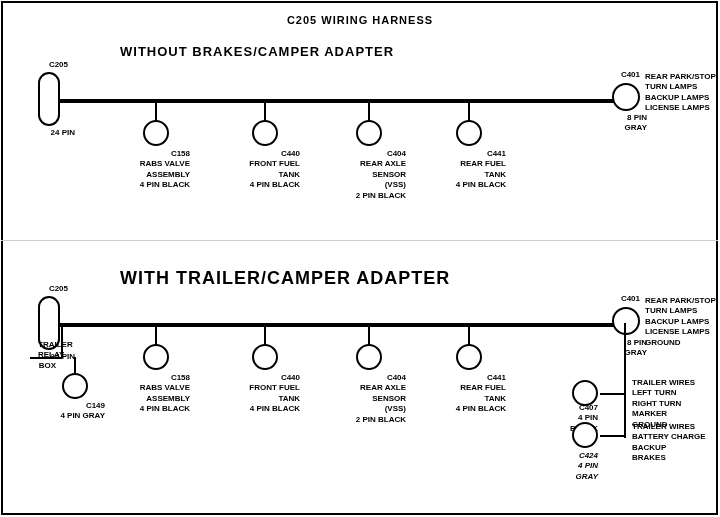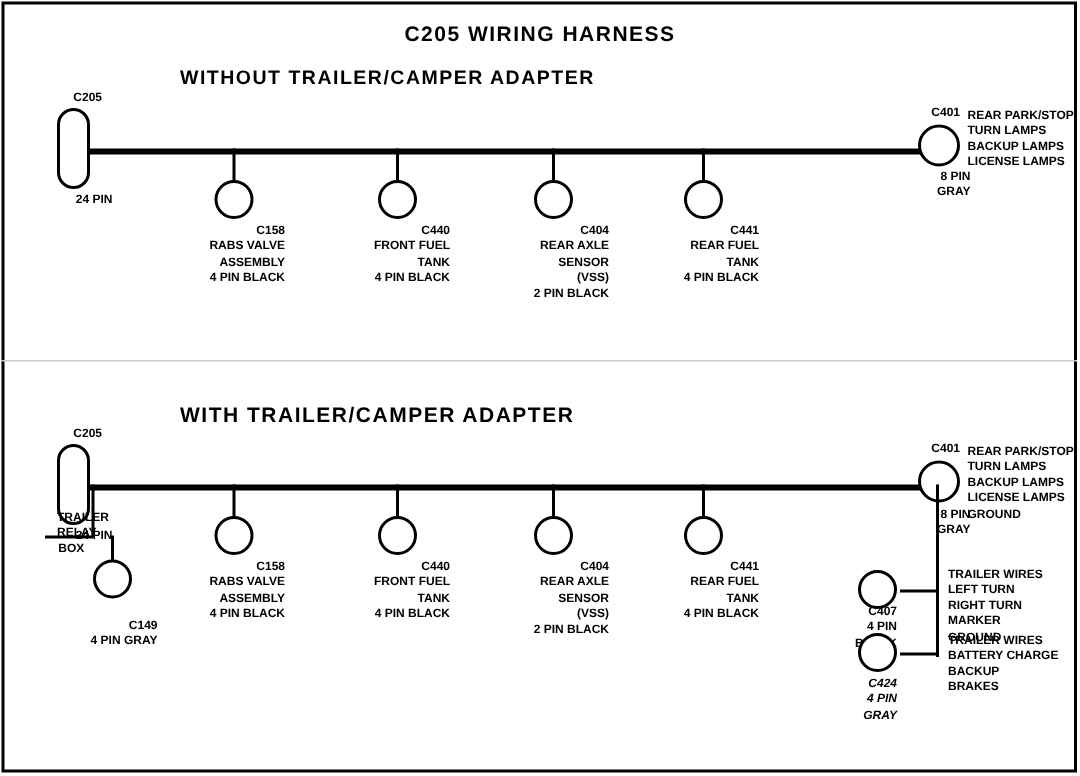--- a/index.html
+++ b/index.html
@@ -7,21 +7,21 @@
       width: 720px;
       height: 517px;
       background: #fff;
       font-family: Arial, sans-serif;
       font-size: 9px;
       position: relative;
       overflow: hidden;
     }
     .page-title {
       text-align: center;
-      font-size: 14px;
+      font-size: 11px;
       font-weight: bold;
       padding-top: 8px;
       letter-spacing: 1px;
     }
     .diagram-container {
       position: relative;
       width: 720px;
       height: 500px;
     }
     
@@ -61,21 +61,21 @@
       width: 2px;
     }
   </style>
 </head>
 <body>
 
 <div class="diagram-container">
 
   <div class="page-title" style="position:absolute; top:6px; left:0; right:0;">C205 WIRING HARNESS</div>
 
-  <div style="position:absolute; top:44px; left:120px; font-size:13px; font-weight:bold; letter-spacing:1px;">WITHOUT  TRAILER/CAMPER  ADAPTER</div>
+  <div style="position:absolute; top:44px; left:120px; font-size:13px; font-weight:bold; letter-spacing:1px;">WITHOUT  BRAKES/CAMPER  ADAPTER</div>
 
   <div class="h-line" style="left:60px; top:99px; width:564px;"></div>
 
   <div class="connector-rect" style="left:38px; top:72px; width:22px; height:54px;"></div>
   <div class="label-text" style="left:28px; top:60px; width:40px;">C205</div>
   <div class="label-text" style="left:25px; top:128px; width:50px;">24 PIN</div>
 
   <div class="connector-circle" style="left:612px; top:83px; width:28px; height:28px;"></div>
   <div class="label-text" style="left:600px; top:70px; width:40px;">C401</div>
   <div class="label-text" style="left:645px; top:72px; width:80px; text-align:left;">REAR PARK/STOP<br>TURN LAMPS<br>BACKUP LAMPS<br>LICENSE LAMPS</div>
@@ -90,35 +90,35 @@
   <div class="label-text" style="left:230px; top:149px; width:70px;">C440<br>FRONT FUEL<br>TANK<br>4 PIN BLACK</div>
 
   <div class="thin-v-line" style="left:368px; top:99px; height:22px;"></div>
   <div class="connector-circle" style="left:356px; top:120px; width:26px; height:26px;"></div>
   <div class="label-text" style="left:336px; top:149px; width:70px;">C404<br>REAR AXLE<br>SENSOR<br>(VSS)<br>2 PIN BLACK</div>
 
   <div class="thin-v-line" style="left:468px; top:99px; height:22px;"></div>
   <div class="connector-circle" style="left:456px; top:120px; width:26px; height:26px;"></div>
   <div class="label-text" style="left:436px; top:149px; width:70px;">C441<br>REAR FUEL<br>TANK<br>4 PIN BLACK</div>
 
-  <div style="position:absolute; top:268px; left:120px; font-size:14px; font-weight:bold; letter-spacing:1px;">WITH  TRAILER/CAMPER  ADAPTER</div>
+  <div style="position:absolute; top:268px; left:120px; font-size:18px; font-weight:bold; letter-spacing:1px;">WITH  TRAILER/CAMPER  ADAPTER</div>
 
   <div class="h-line" style="left:60px; top:323px; width:564px;"></div>
 
   <div class="connector-rect" style="left:38px; top:296px; width:22px; height:54px;"></div>
   <div class="label-text" style="left:28px; top:284px; width:40px;">C205</div>
   <div class="label-text" style="left:25px; top:352px; width:50px;">24 PIN</div>
 
   <div class="thin-v-line" style="left:61px; top:323px; height:35px;"></div>
   <div class="thin-line" style="left:30px; top:357px; width:32px;"></div>
   <div class="label-text" style="left:2px; top:340px; width:55px; text-align:center;padding-left:36px;">TRAILER<br>RELAY<br>BOX</div>
 
   <div class="thin-v-line" style="left:74px; top:357px; height:18px;"></div>
   <div class="connector-circle" style="left:62px; top:373px; width:26px; height:26px;"></div>
-  <div class="label-text" style="left:50px; top:401px; width:55px;margin-top:11px;">C149<br>4 PIN GRAY</div>
+  <div class="label-text" style="left:50px; top:401px; width:55px;">C149<br>4 PIN GRAY</div>
 
   <div class="connector-circle" style="left:612px; top:307px; width:28px; height:28px;"></div>
   <div class="label-text" style="left:600px; top:294px; width:40px;">C401</div>
   <div class="label-text" style="left:645px; top:296px; width:80px; text-align:left;">REAR PARK/STOP<br>TURN LAMPS<br>BACKUP LAMPS<br>LICENSE LAMPS<br>GROUND</div>
   <div class="label-text" style="left:597px; top:338px; width:50px;">8 PIN<br>GRAY</div>
 
   <div class="thin-v-line" style="left:624px; top:323px; height:115px;"></div>
 
   <div class="thin-line" style="left:600px; top:393px; width:25px;"></div>
   <div class="connector-circle" style="left:572px; top:380px; width:26px; height:26px;"></div>

